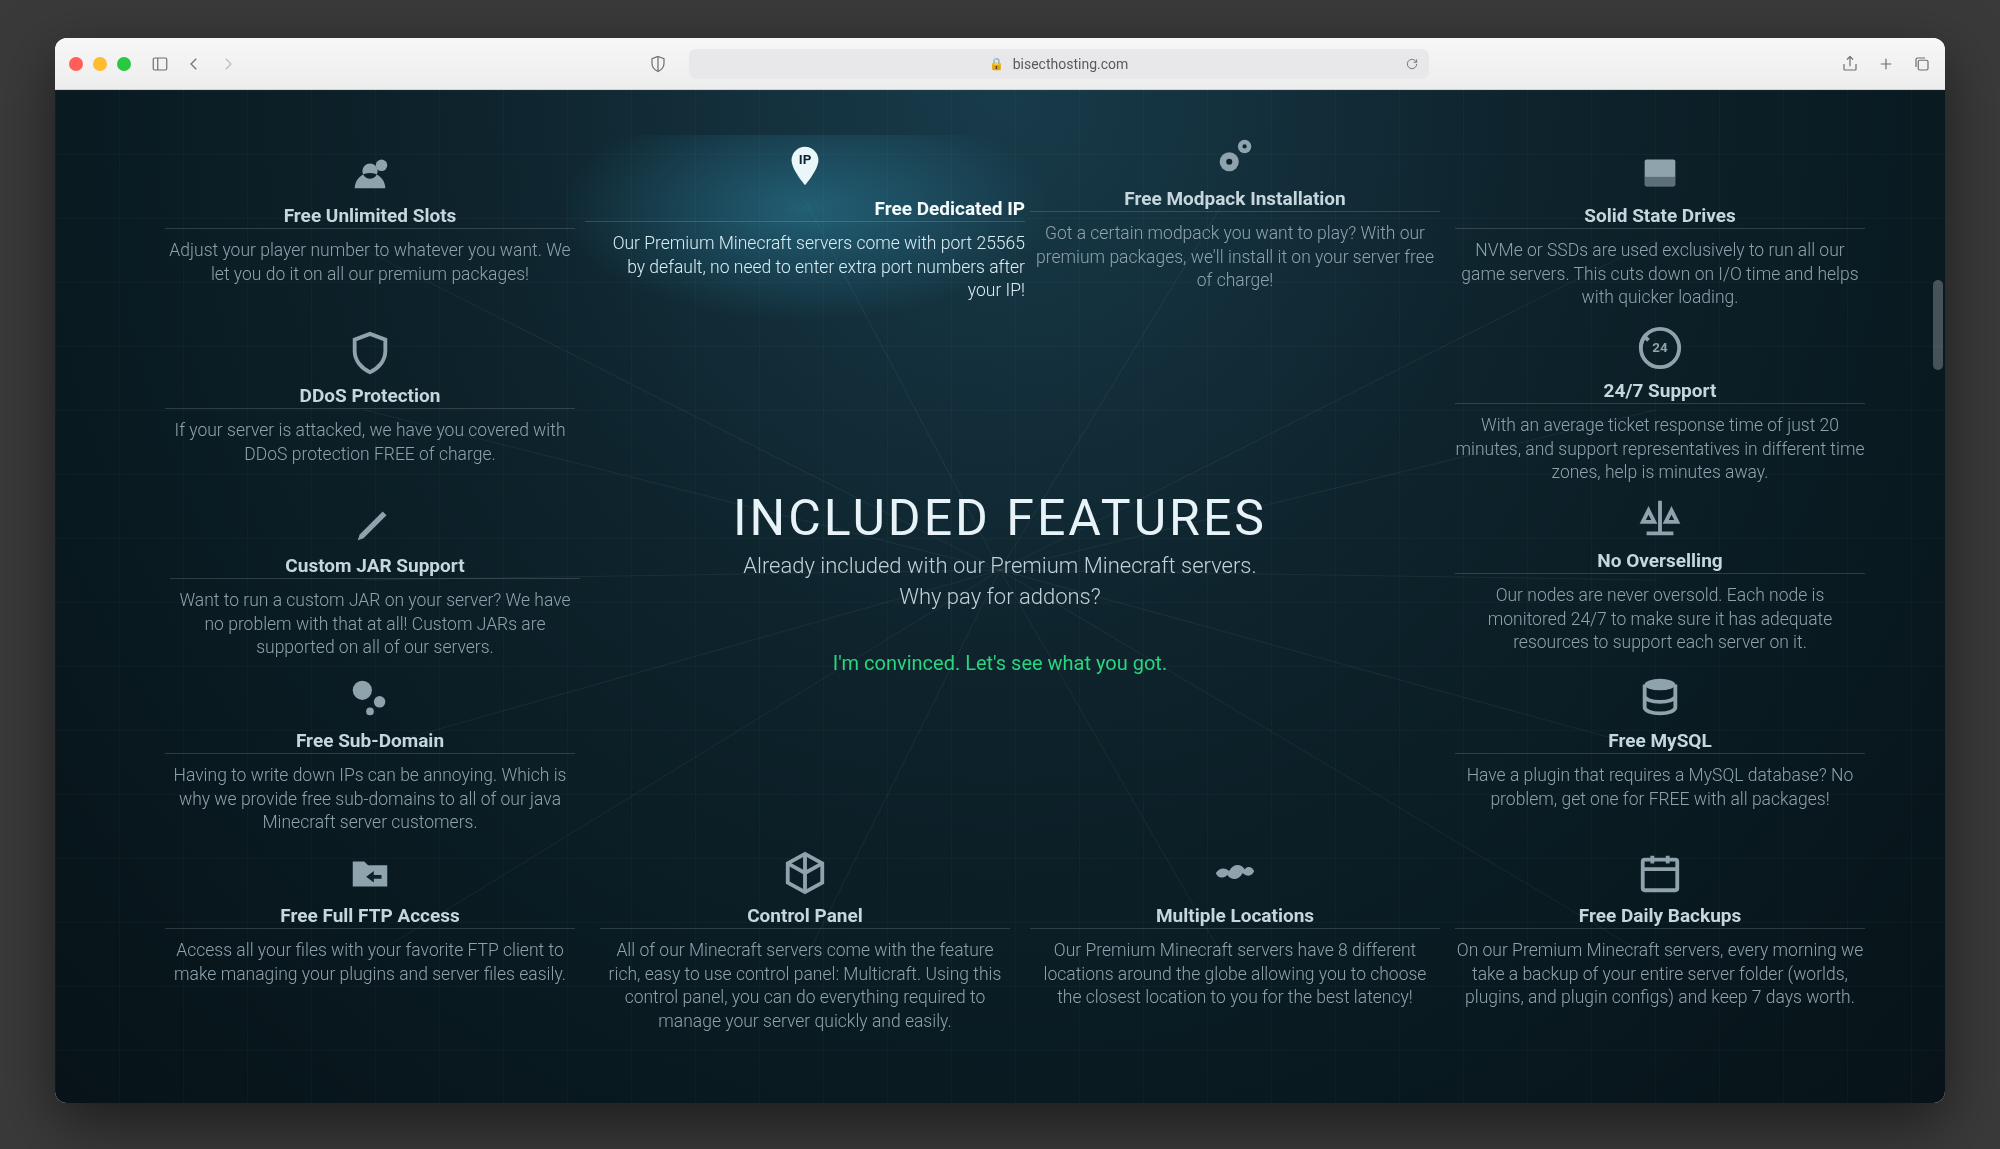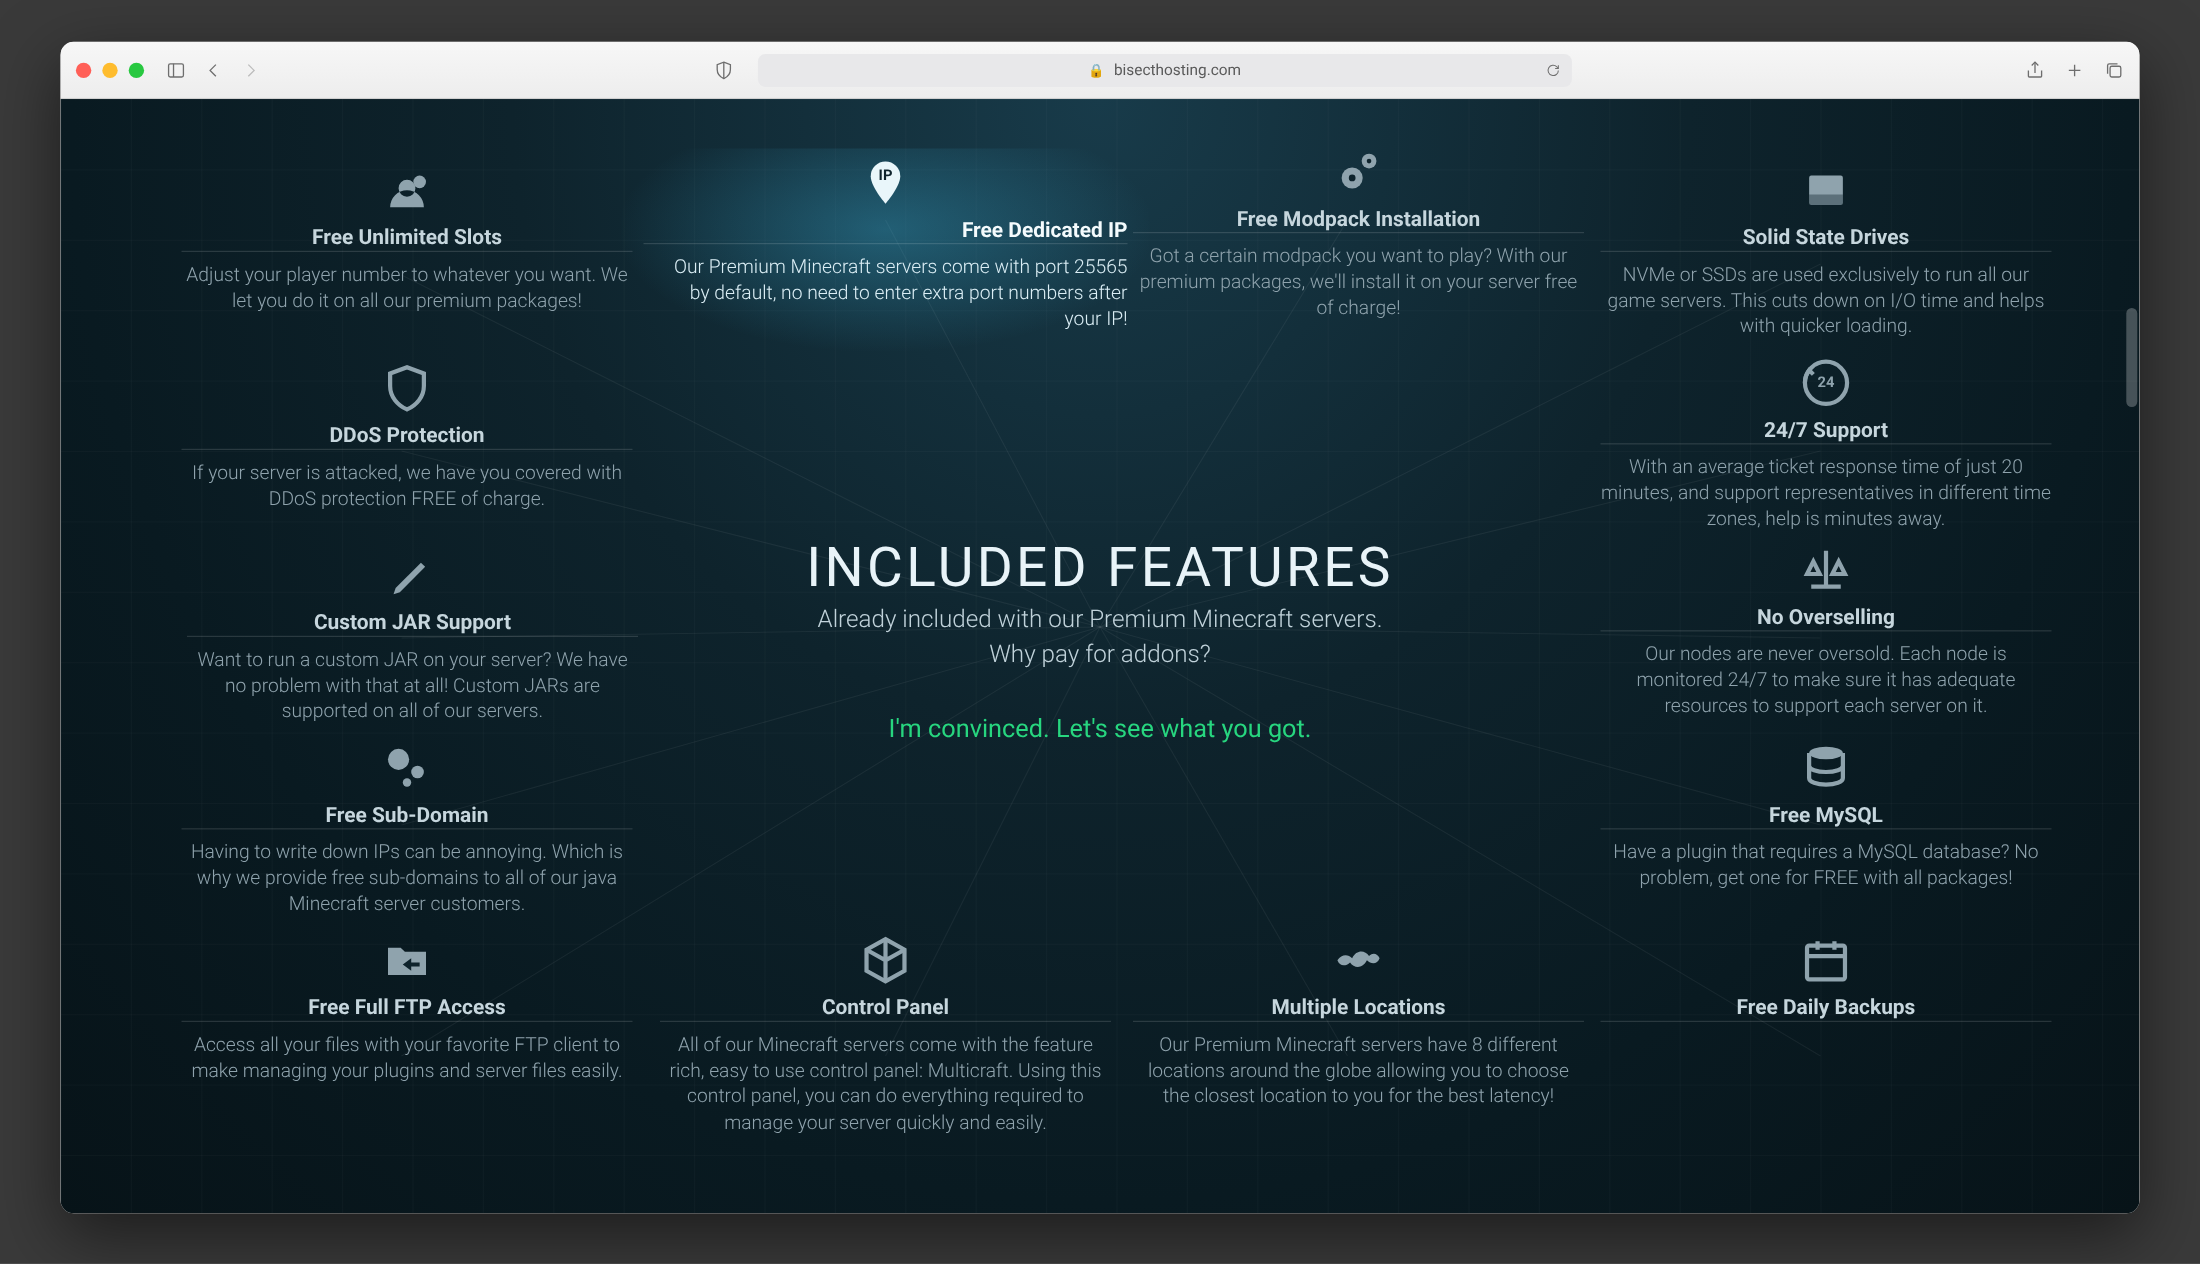--- a/index.html
+++ b/index.html
@@ -83,21 +83,21 @@
     color:#e8f3f8;
   }
   .center .sub1, .center .sub2 {
     font-size: 22px;
     font-weight: 300;
     color:#c0d2da;
     margin-top:6px;
   }
   .center .cta {
     margin-top:42px;
-    font-size:23px;
+    font-size:20px;
     color:#27d67f;
     cursor:pointer;
   }
   .features .feat {
     position:absolute;
     width: 410px;
     text-align:center;
     color:#9eb1ba;
   }
   .feat .ficon {
@@ -382,19 +382,20 @@
       <div class="feat" style="left:1400px;top:760px">
         <div class="ficon">
             <svg viewBox="0 0 24 24">
               <rect x="3" y="5" width="18" height="16" rx="1" fill="none" stroke="#8fa3ad" stroke-width="2"></rect>
               <line x1="3" y1="10" x2="21" y2="10" stroke="#8fa3ad" stroke-width="2"></line>
               <line x1="8" y1="3" x2="8" y2="7" stroke="#8fa3ad" stroke-width="2"></line>
               <line x1="16" y1="3" x2="16" y2="7" stroke="#8fa3ad" stroke-width="2"></line>
             </svg>
           </div>
         <h3>Free Daily Backups</h3>
+        <p>On our Premium Minecraft servers, every morning we take a backup of your entire server folder (worlds, plugins, and plugin configs) and keep 7 days worth.</p>
       </div>
 
     </div>
 
     <div class="scrollbar"></div>
   </div>
 </div>
 
 </body></html>

